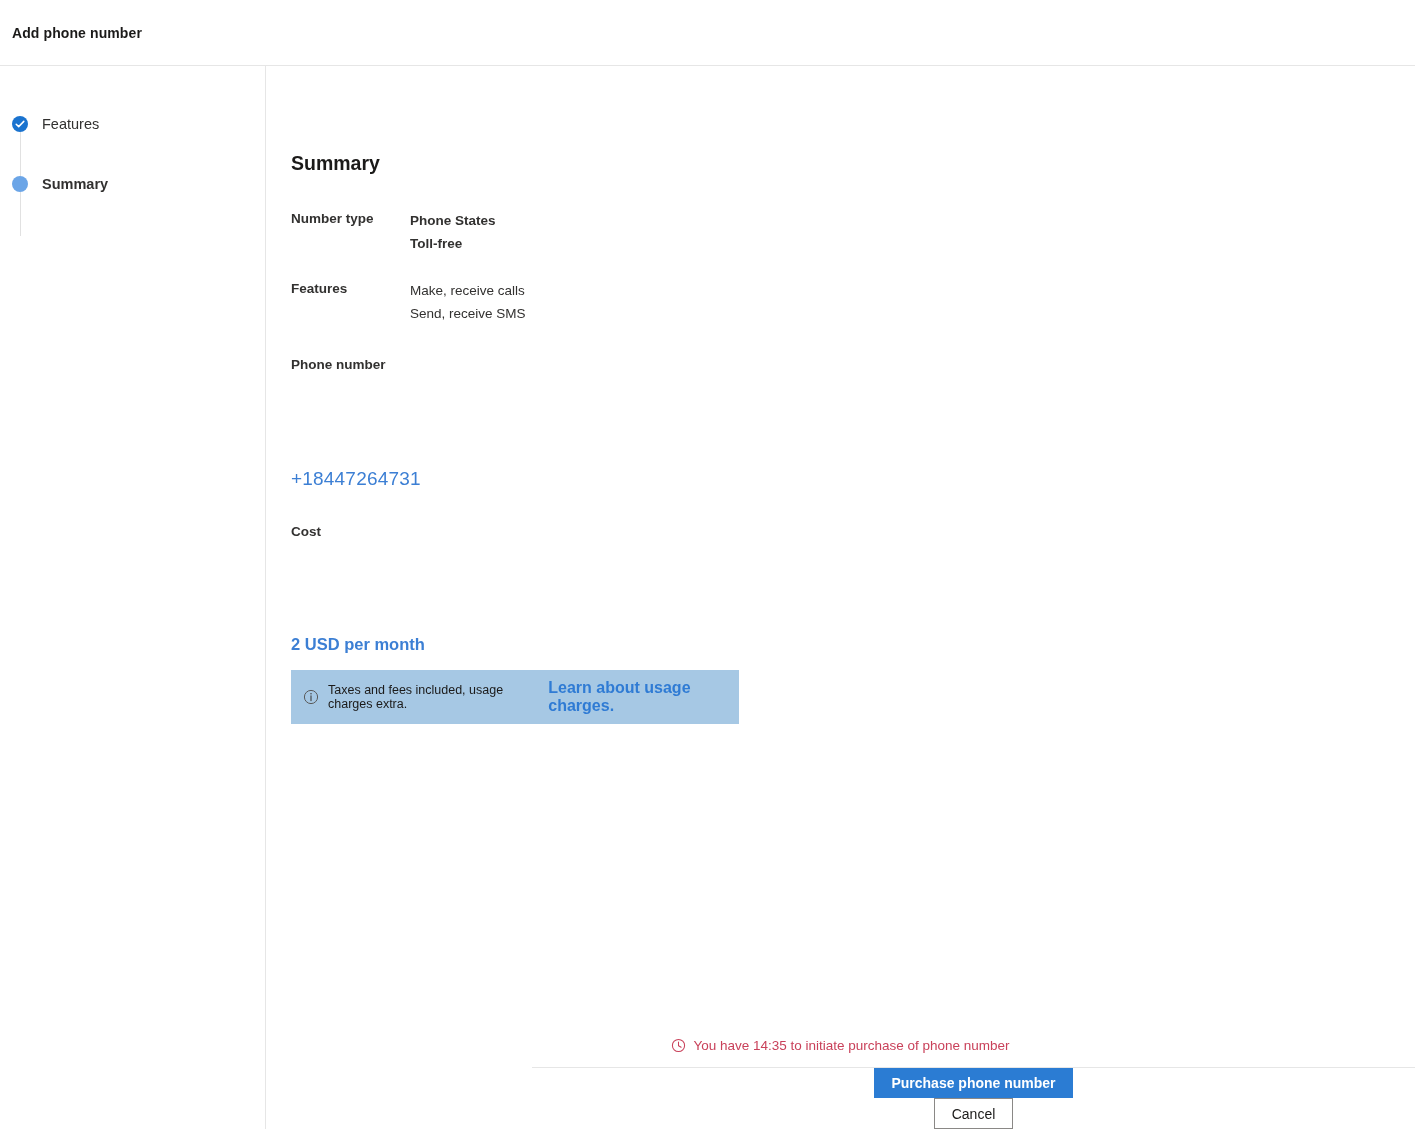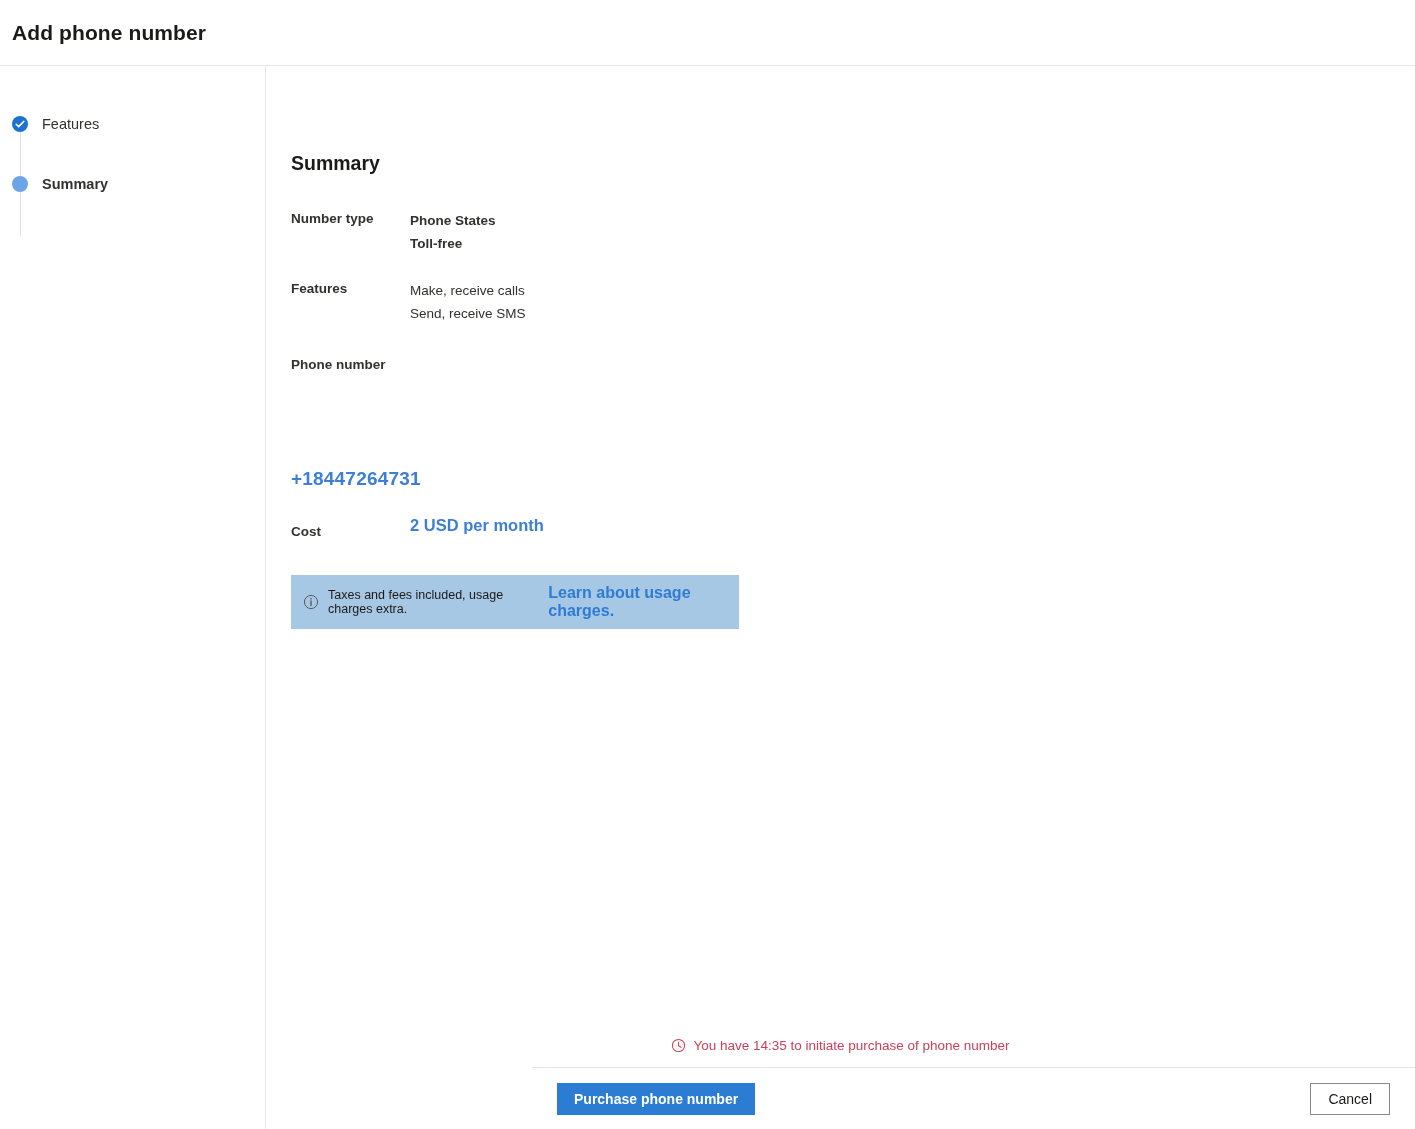--- a/index.html
+++ b/index.html
@@ -18,21 +18,21 @@
 
   
   .page-header {
     height: 66px;
     border-bottom: 1px solid #e6e6e6;
     display: flex;
     align-items: center;
     padding-left: 12px;
   }
   .page-title {
-    font-size: 21px;
+    font-size: 14px;
     font-weight: 600;
     color: #1b1a19;
     letter-spacing: 0.1px;
   }
 
   
   .body-wrap {
     display: flex;
     height: 1063px;
     position: relative;
@@ -126,24 +126,24 @@
     line-height: 23px;
   }
   .detail-value .line { display: block; }
   .detail-value.bold .line { font-weight: 700; }
 
   .detail-row.phone { margin-bottom: 26px; flex-direction: column; }
   .detail-row.phone .detail-label { padding-top: 8px; }
   .phone-value {
     font-size: 19px;
     color: #3c7fd4;
-    font-weight: 700;
+    font-weight: 400;
     letter-spacing: 0.2px;
   }
-  .detail-row.cost { margin-bottom: 36px; }
+  .detail-row.cost { margin-bottom: 16px; flex-direction: column; }
   .detail-row.cost .detail-label { padding-top: 8px; }
   .cost-value {
     font-size: 16.5px;
     color: #3c7fd4;
     font-weight: 600;
   }
 
   
   .info-banner {
     width: 448px;
@@ -194,20 +194,21 @@
     left: 266px;
     right: 0;
     top: 1001px;
     height: 62px;
     border-top: 1px solid #e6e6e6;
     display: flex;
     align-items: center;
     justify-content: space-between;
     padding: 0 25px 0 25px;
     background: #fff;
+    flex-direction: column;
   }
   .btn-primary {
     background: #2b7cd3;
     color: #ffffff;
     border: none;
     font-size: 14px;
     font-weight: 700;
     height: 32px;
     padding: 0 17px;
     cursor: pointer;

